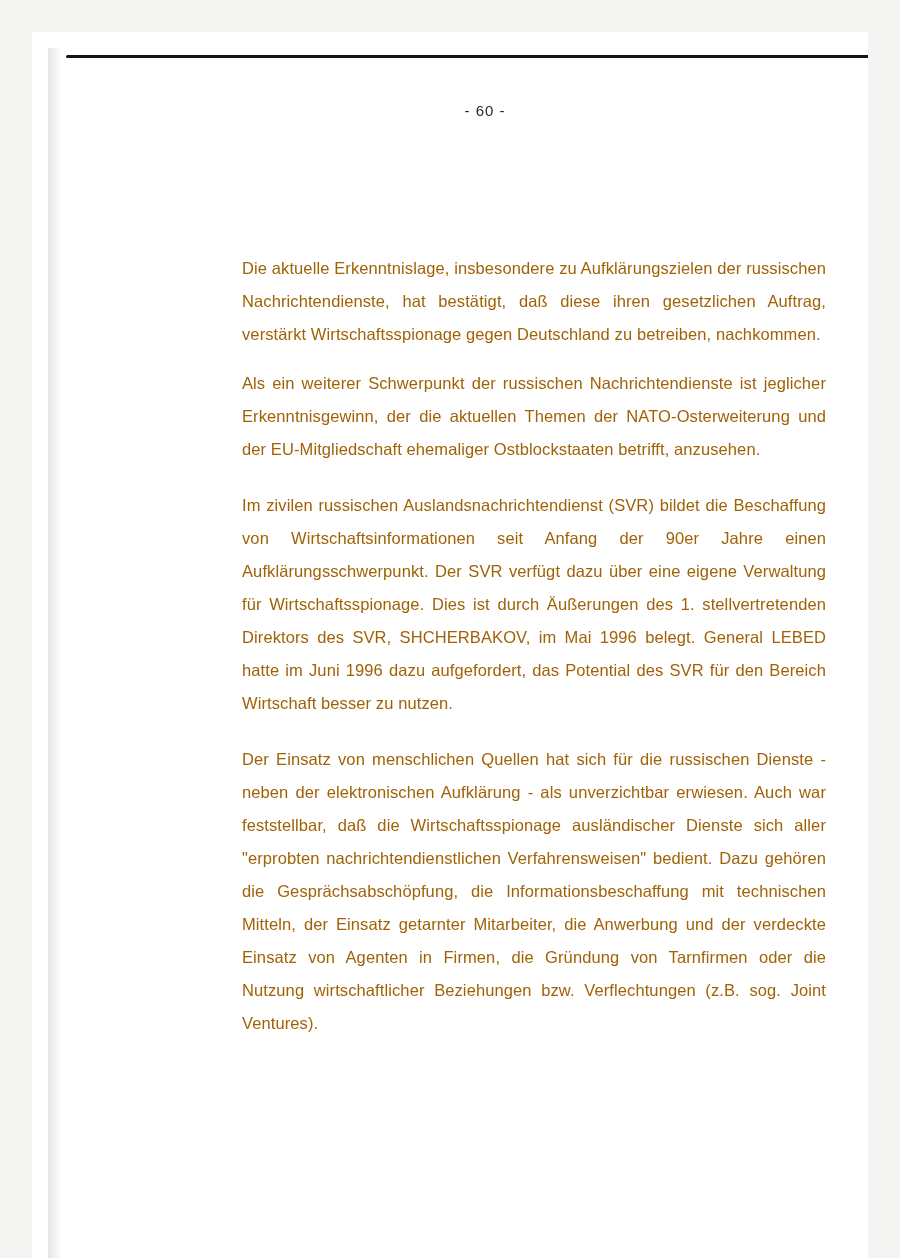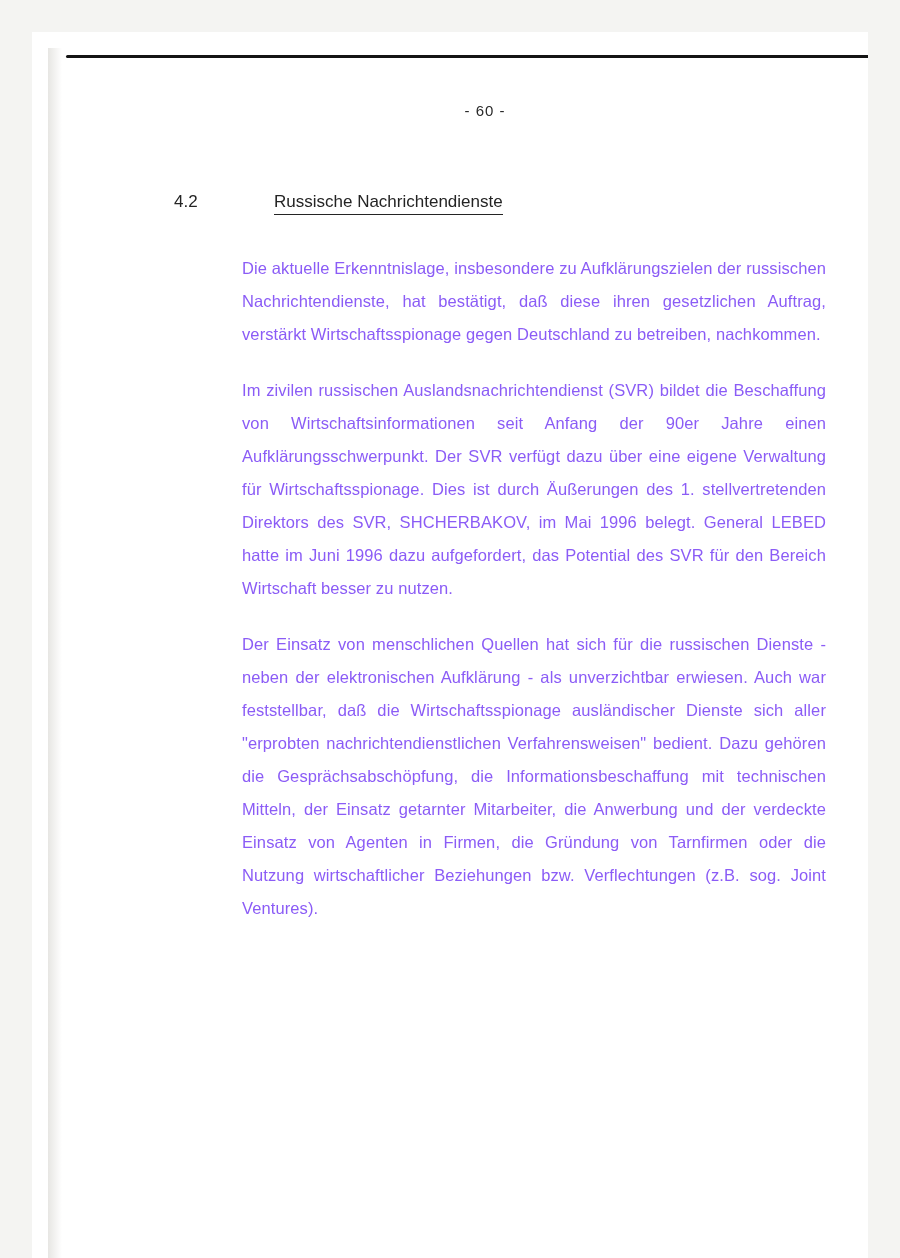--- a/index.html
+++ b/index.html
@@ -78,41 +78,39 @@
     position: absolute;
     top: 188px;
     left: 178px;
     width: 616px;
   }
 
   .para {
     font-size: 16.5px;
     line-height: 33px;
     text-align: justify;
-    color: #8b5cf6;
+    color: #a16207;
     letter-spacing: 0.1px;
   }
   .para.gap { margin-top: 23px; }
   .para.cut  { text-align-last: justify; }
 </style>
 </head>
 <body>
 
 <div class="scan">
 
   <div class="edge-left-shade"></div>
   <div class="edge-top"></div>
   <div class="edge-bottom"></div>
   <div class="edge-right"></div>
 
   <div class="page-number">- 60 -</div>
 
-  <div class="section">
-    <span class="sec-num">4.2</span><span class="sec-title">Russische Nachrichtendienste</span>
-  </div>
 
   <div class="body-text">
     <p class="para">Die aktuelle Erkenntnislage, insbesondere zu Aufklärungszielen der russischen Nachrichtendienste, hat bestätigt, daß diese ihren gesetzlichen Auftrag, verstärkt Wirtschaftsspionage gegen Deutschland zu betreiben, nachkommen.</p>
+    <p class="para">Als ein weiterer Schwerpunkt der russischen Nachrichtendienste ist jeglicher Erkenntnisgewinn, der die aktuellen Themen der NATO-Osterweiterung und der EU-Mitgliedschaft ehemaliger Ostblockstaaten betrifft, anzusehen.</p>
     <p class="para gap">Im zivilen russischen Auslandsnachrichtendienst (SVR) bildet die Beschaffung von Wirtschaftsinformationen seit Anfang der 90er Jahre einen Aufklärungsschwerpunkt. Der SVR verfügt dazu über eine eigene Verwaltung für Wirtschaftsspionage. Dies ist durch Äußerungen des 1. stellvertretenden Direktors des SVR, SHCHERBAKOV, im Mai 1996 belegt. General LEBED hatte im Juni 1996 dazu aufgefordert, das Potential des SVR für den Bereich Wirtschaft besser zu nutzen.</p>
     <p class="para gap">Der Einsatz von menschlichen Quellen hat sich für die russischen Dienste - neben der elektronischen Aufklärung - als unverzichtbar erwiesen. Auch war feststellbar, daß die Wirtschaftsspionage ausländischer Dienste sich aller "erprobten nachrichtendienstlichen Verfahrensweisen" bedient. Dazu gehören die Gesprächsabschöpfung, die Informationsbeschaffung mit technischen Mitteln, der Einsatz getarnter Mitarbeiter, die Anwerbung und der verdeckte Einsatz von Agenten in Firmen, die Gründung von Tarnfirmen oder die Nutzung wirtschaftlicher Beziehungen bzw. Verflechtungen (z.B. sog. Joint Ventures).</p>
   </div>
 
 </div>
 
 </body></html>

